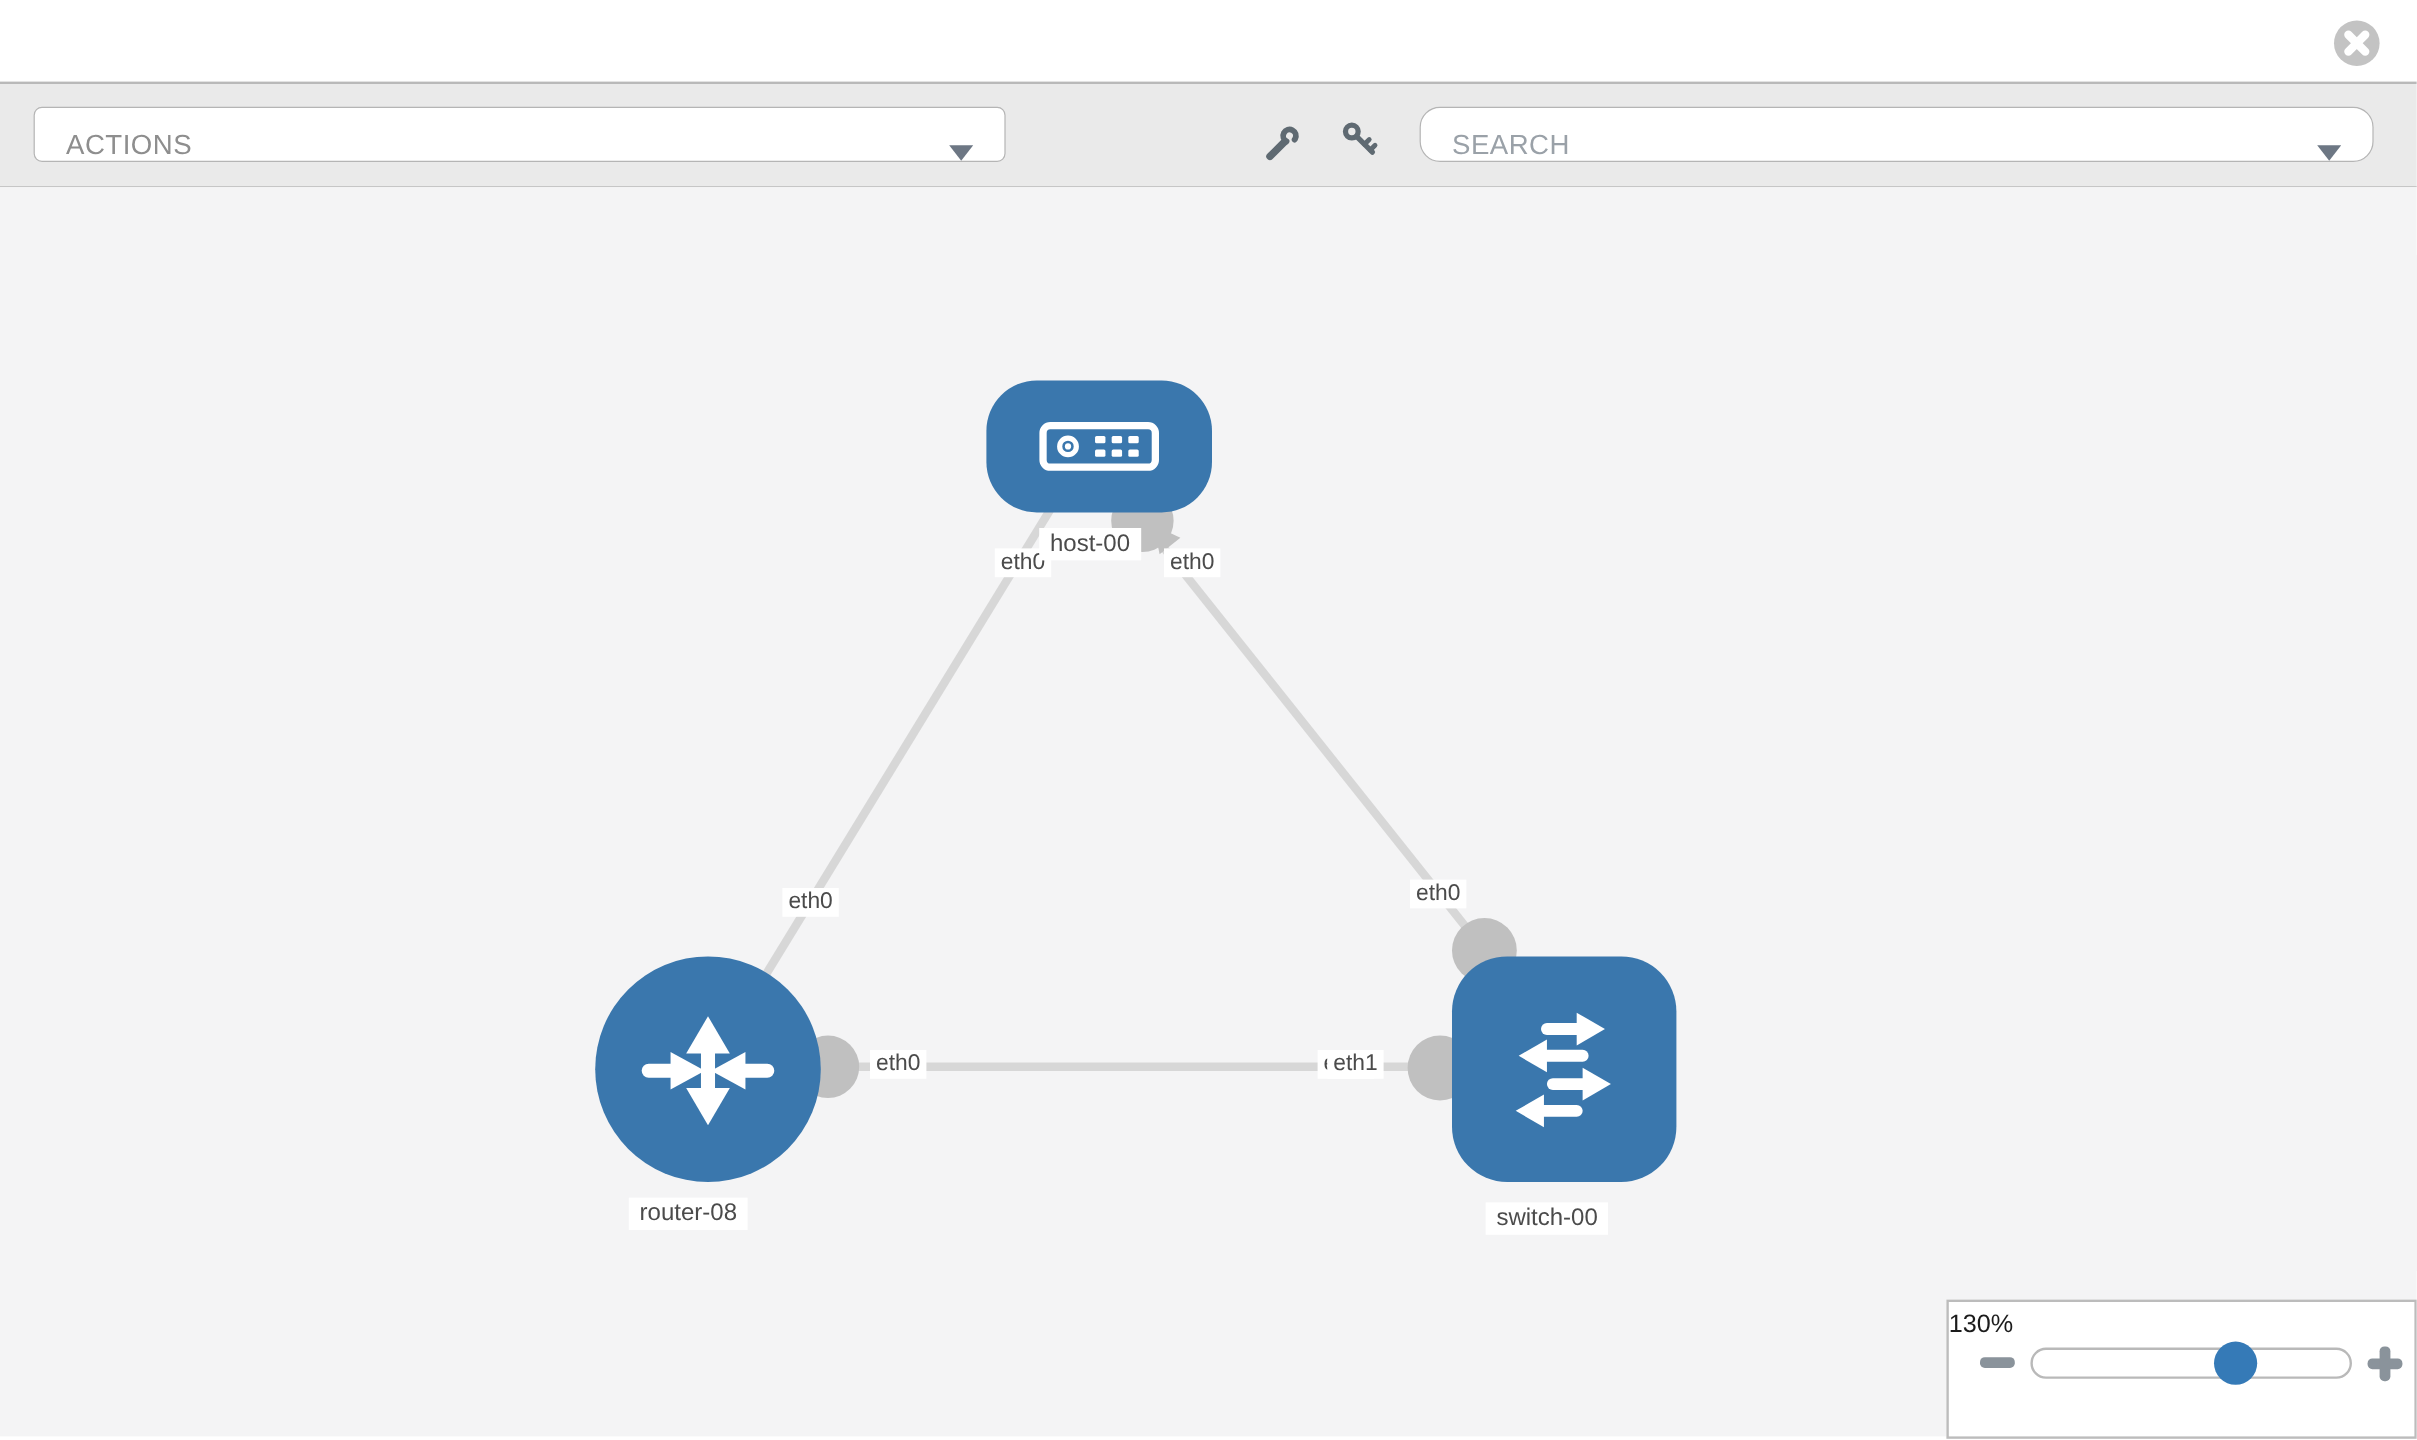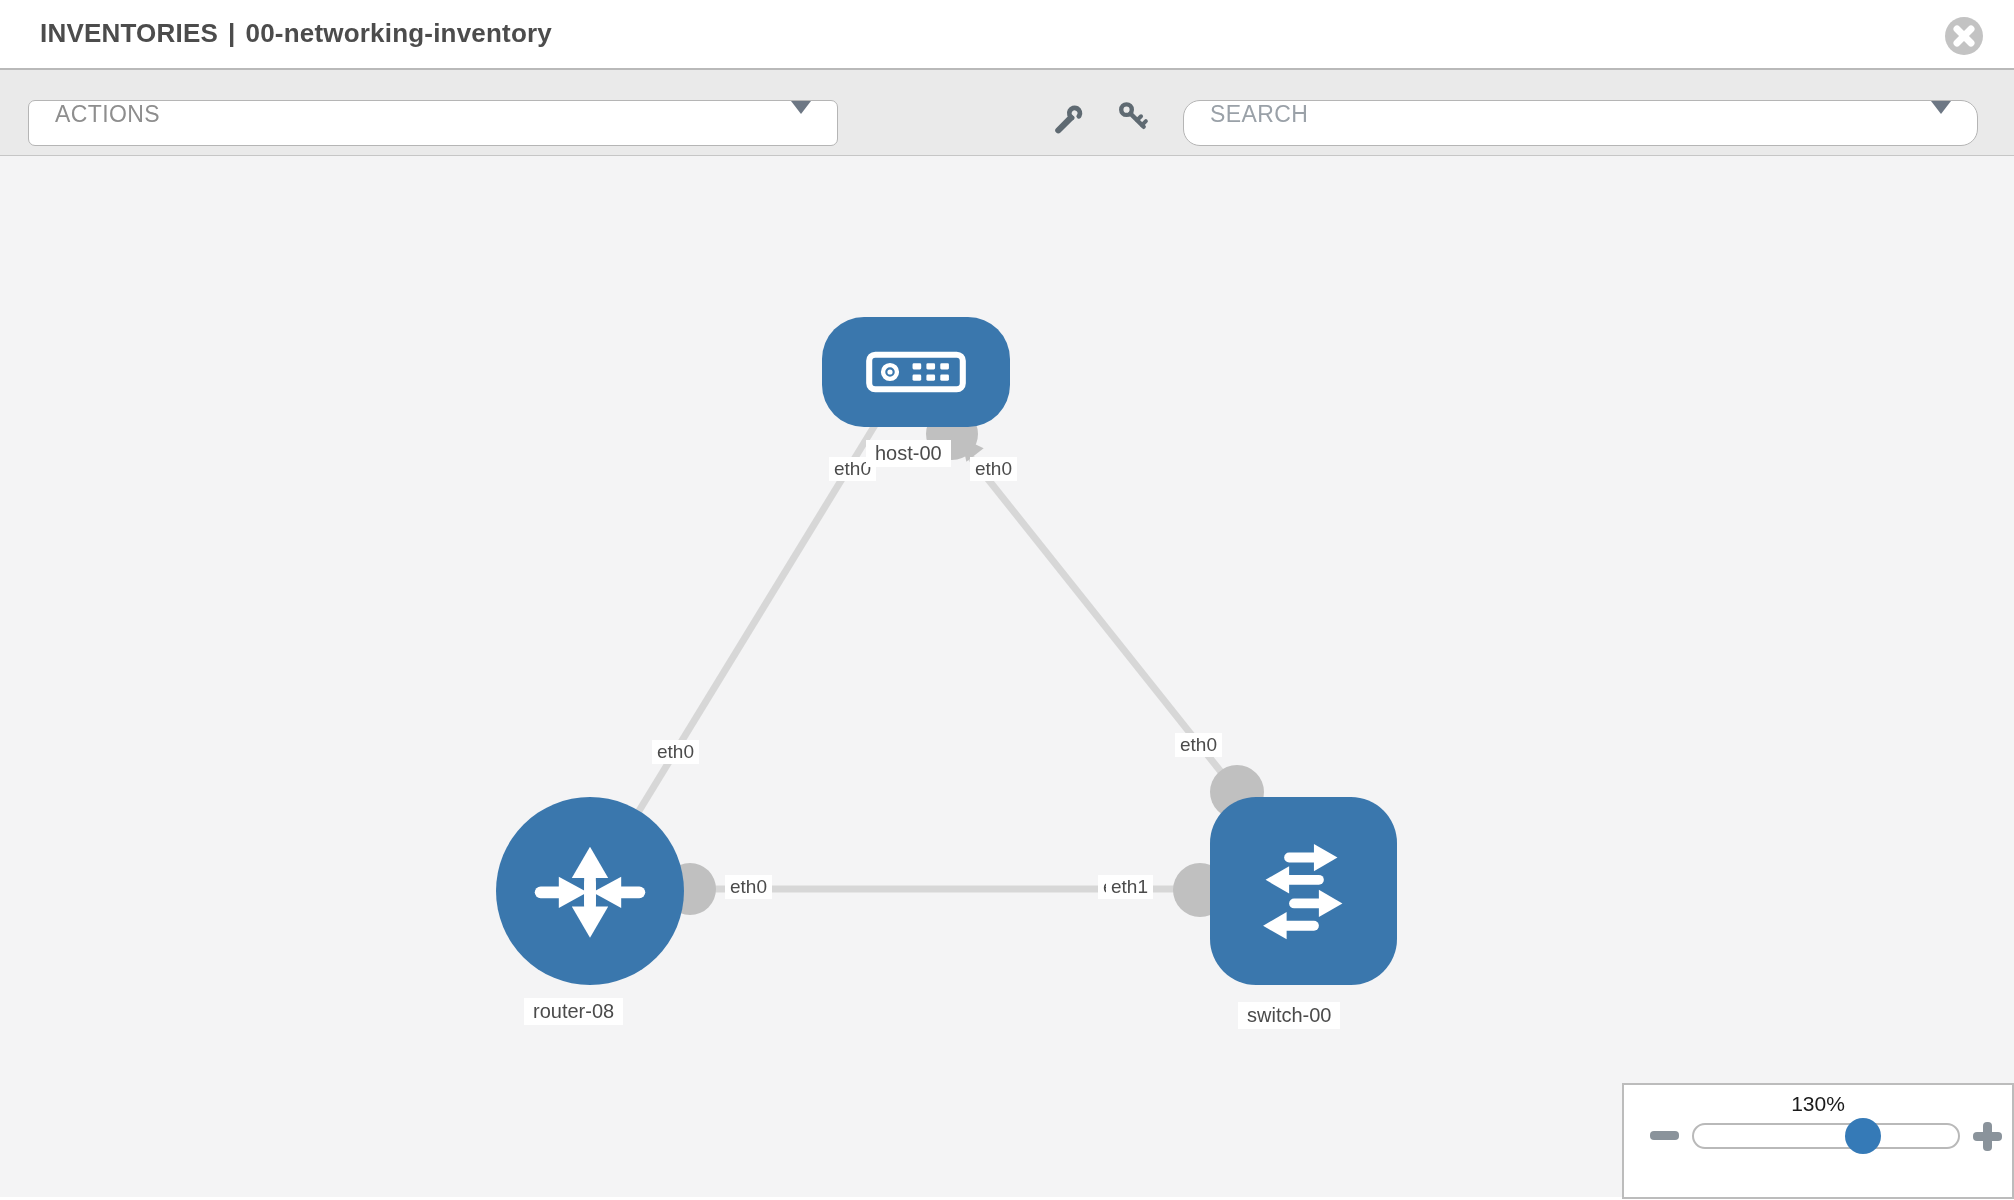--- a/index.html
+++ b/index.html
@@ -11,23 +11,23 @@
             border-bottom:2px solid #b9b9b9; }
   .page-title { position:absolute; left:40px; top:18px; font-size:26px;
                 font-weight:700; color:#4c4c4c; letter-spacing:0.2px; }
   .page-title .sep { margin:0 10px; }
   .close-btn { position:absolute; right:30px; top:16px; width:40px; height:40px;
                cursor:pointer; }
 
   
   .toolbar { position:relative; height:86px; background:#eaeaea;
              border-bottom:1px solid #c6c6c6; }
-  .dropdown { position:absolute; top:30px; height:46px; background:#fff;
+  .dropdown { position:absolute; top:19px; height:46px; background:#fff;
               border:1px solid #b5b5b5; border-radius:7px;
-              display:flex; align-items:flex-start; padding:0 26px; }
+              display:flex; align-items:flex-end; padding:0 26px; }
   .dropdown.actions { left:28px; width:810px; }
   .dropdown.search  { left:1183px; width:795px;border-radius:17px; }
   .dd-label { font-size:23px; color:#8e8e8e; letter-spacing:0.4px; flex:1; }
   .dropdown.search .dd-label { color:#9aa1a8; }
   .caret { width:0; height:0; border-left:10px solid transparent;
            border-right:10px solid transparent; border-top:13px solid #6d7784; }
   .tool-icon { position:absolute; top:26px; width:44px; height:44px; cursor:pointer; }
   .tool-icon.wrench { left:1046px; }
   .tool-icon.key    { left:1112px; }
 
@@ -49,42 +49,39 @@
   .overlap-wrap { position:absolute; z-index:3; }
   .overlap-wrap .back  { position:absolute; left:0;  top:0; }
   .overlap-wrap .front { position:absolute; left:8px; top:0; }
   .overlap-wrap .iface-label { position:absolute; }
 
   
   .zoom-panel { position:absolute; z-index:4; left:1622px; top:927px;
                 width:392px; height:116px; background:#ffffff;
                 border:2px solid #bcbcbc; }
   .zoom-level { position:absolute; left:0; top:7px; width:100%;
-                text-align:center; font-size:21px; color:#1b1b1b; }
+                text-align:left; font-size:21px; color:#1b1b1b; }
   .zoom-minus { position:absolute; left:26px; top:46px; width:29px; height:9px;
                 background:#8a939b; border-radius:4px; cursor:pointer; }
   .zoom-track { position:absolute; left:68px; top:38px; width:268px; height:26px;
                 background:#fff; border:2px solid #b9b9b9; border-radius:14px;
                 cursor:pointer; }
   .zoom-handle { position:absolute; top:-7px; width:36px; height:36px;
                  border-radius:50%; background:#357ab7; cursor:grab; }
   .zoom-plus { position:absolute; left:349px; top:37px; width:29px; height:29px;
                cursor:pointer; }
   .zoom-plus::before { content:""; position:absolute; left:0; top:10px;
                width:29px; height:9px; background:#8a939b; border-radius:4px; }
   .zoom-plus::after  { content:""; position:absolute; left:10px; top:0;
                width:9px; height:29px; background:#8a939b; border-radius:4px; }
 </style>
 </head>
 <body>
 
 <div class="header">
-  <div class="page-title">
-    <span>INVENTORIES</span><span class="sep">|</span><span>00-networking-inventory</span>
-  </div>
   <svg class="close-btn" viewBox="0 0 40 40">
     <circle cx="20" cy="20" r="19" fill="#c3c3c3"></circle>
     <g stroke="#ffffff" stroke-width="7" stroke-linecap="round">
       <line x1="13" y1="13" x2="27" y2="27"></line>
       <line x1="27" y1="13" x2="13" y2="27"></line>
     </g>
   </svg>
 </div>
 
 <div class="toolbar">

